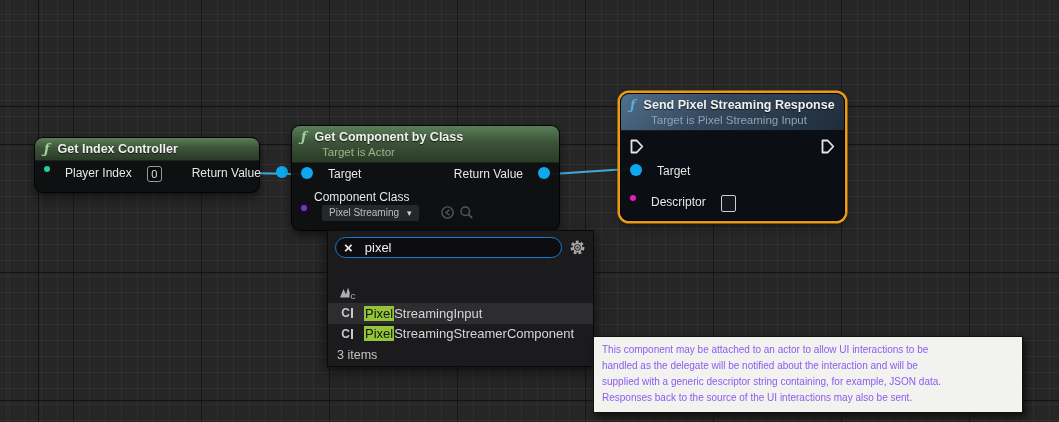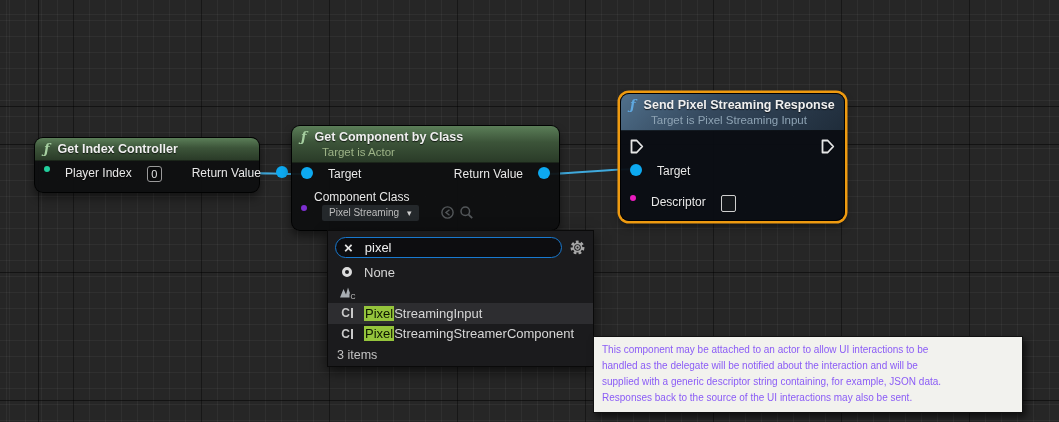--- a/index.html
+++ b/index.html
@@ -171,26 +171,20 @@
       <input class="search-input" type="text" value="pixel" style="">
     </div>
     <span class="gear">
       <svg width="17" height="17" viewBox="0 0 17 17">
         <circle cx="8.5" cy="8.5" r="5.4" fill="none" stroke="#a8a8a8" stroke-width="3.1" stroke-dasharray="2.6 2.05"></circle>
         <circle cx="8.5" cy="8.5" r="4.1" fill="none" stroke="#a8a8a8" stroke-width="1.6"></circle>
         <circle cx="8.5" cy="8.5" r="1.7" fill="none" stroke="#a8a8a8" stroke-width="1.4"></circle>
       </svg>
     </span>
 
-    <div class="dd-row" style="top:31px;">
-      <span class="dd-icon">
-          <span class="none-ring"></span>
-        </span>
-      <span>None</span>
-    </div>
 
     <div class="dd-row" style="top:51.5px;">
       <span class="dd-icon">
         <svg width="17" height="14" viewBox="0 0 17 14">
           <path d="M1 11.5 L4.5 3 L7 8.5 L9 1.5 L12.5 11.5 Z" fill="#a8adb2"></path>
           <rect x="10.5" y="7.5" width="6" height="6.5" fill="#1b1b1d"></rect>
           <text x="11.5" y="13" font-size="7" fill="#c9c9c9" font-family="Liberation Sans, sans-serif">C</text>
         </svg>
       </span>
     </div>

